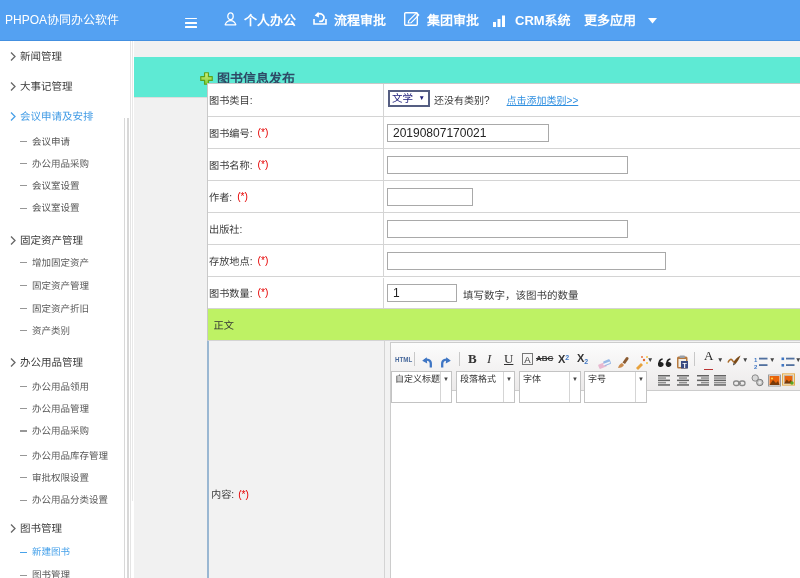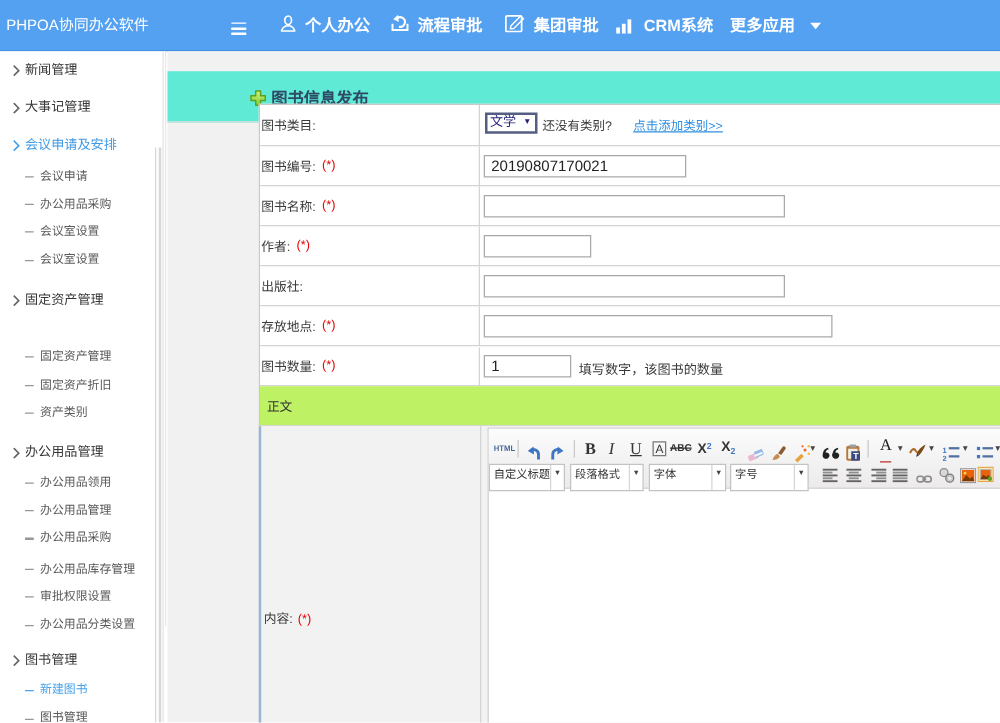--- a/index.html
+++ b/index.html
@@ -50,21 +50,21 @@
 .qtext{position:absolute;left:226px;top:8px;font-size:10px;color:#3a3a3a;white-space:nowrap;}
 .qlink{color:#2f8fe0;text-decoration:underline;}
 
 
 #edcell{position:absolute;left:0px;top:257px;width:593px;height:238px;background:#f2f2f2;border-left:2px solid #9ab7d2;margin-left:-1px;}
 #edlabel{position:absolute;left:2px;top:145px;font-size:10.2px;color:#3a3a3a;white-space:nowrap;}
 #editor{position:absolute;left:181px;top:1px;width:520px;height:320px;background:#fff;border:1px solid #ccc;}
 #tb{position:absolute;left:0;top:0;width:518px;height:47.5px;background:linear-gradient(#fcfcfc,#eceaea);border-bottom:1px solid #ccc;}
 .t1{position:absolute;top:6px;height:20px;}
 .tsep{position:absolute;top:9px;width:1px;height:14px;background:#c8c8c8;}
-.dd{position:absolute;top:28px;height:22px;background:#fff;border:1px solid #c3c3c3;font-size:9px;color:#333;line-height:15px;}
+.dd{position:absolute;top:28px;height:32px;background:#fff;border:1px solid #c3c3c3;font-size:9px;color:#333;line-height:15px;}
 .dd .dtx{position:absolute;left:3px;top:0;white-space:nowrap;}
 .dd .dar{position:absolute;right:0;top:0;width:11px;height:100%;border-left:1px solid #d5d5d5;text-align:center;font-size:6px;line-height:15px;color:#444;}
 .icn{position:absolute;top:28px;width:13px;height:15px;}
 </style>
 </head>
 <body>
 <div id="page">
 
 <div id="topbar">
   <span id="logo">PHPOA协同办公软件</span>
@@ -138,20 +138,24 @@
       </div>
       <div class="m2" style="top:158.0px">
         <span class="dash"></span>
         <span class="txt">会议室设置</span>
       </div>
       <div class="m1" style="top:189.0px">
         <svg class="arr" viewBox="0 0 6 9">
           <path d="M1 0.5 L5 4.5 L1 8.5" fill="none" stroke="#666" stroke-width="1.3"></path>
         </svg>
         <span class="txt">固定资产管理</span>
+      </div>
+      <div class="m2" style="top:212.8px">
+        <span class="dash"></span>
+        <span class="txt">增加固定资产</span>
       </div>
       <div class="m2" style="top:235.7px">
         <span class="dash"></span>
         <span class="txt">固定资产管理</span>
       </div>
       <div class="m2" style="top:258.6px">
         <span class="dash"></span>
         <span class="txt">固定资产折旧</span>
       </div>
       <div class="m2" style="top:280.5px">

